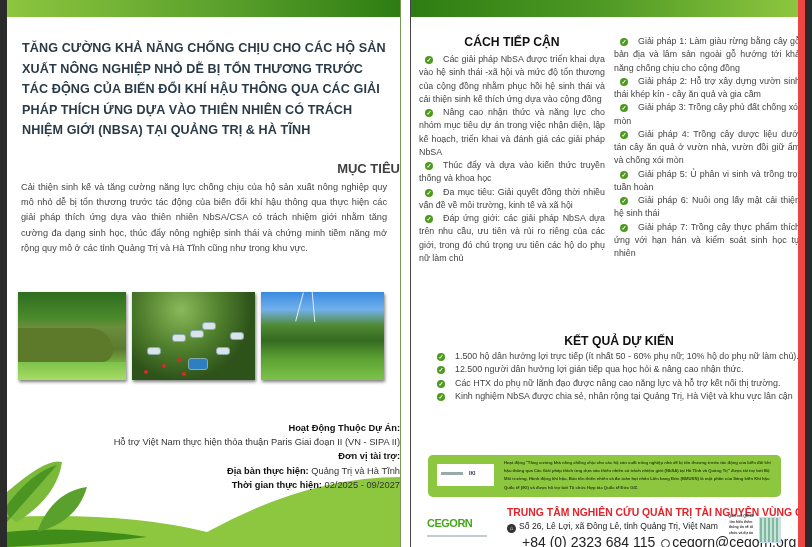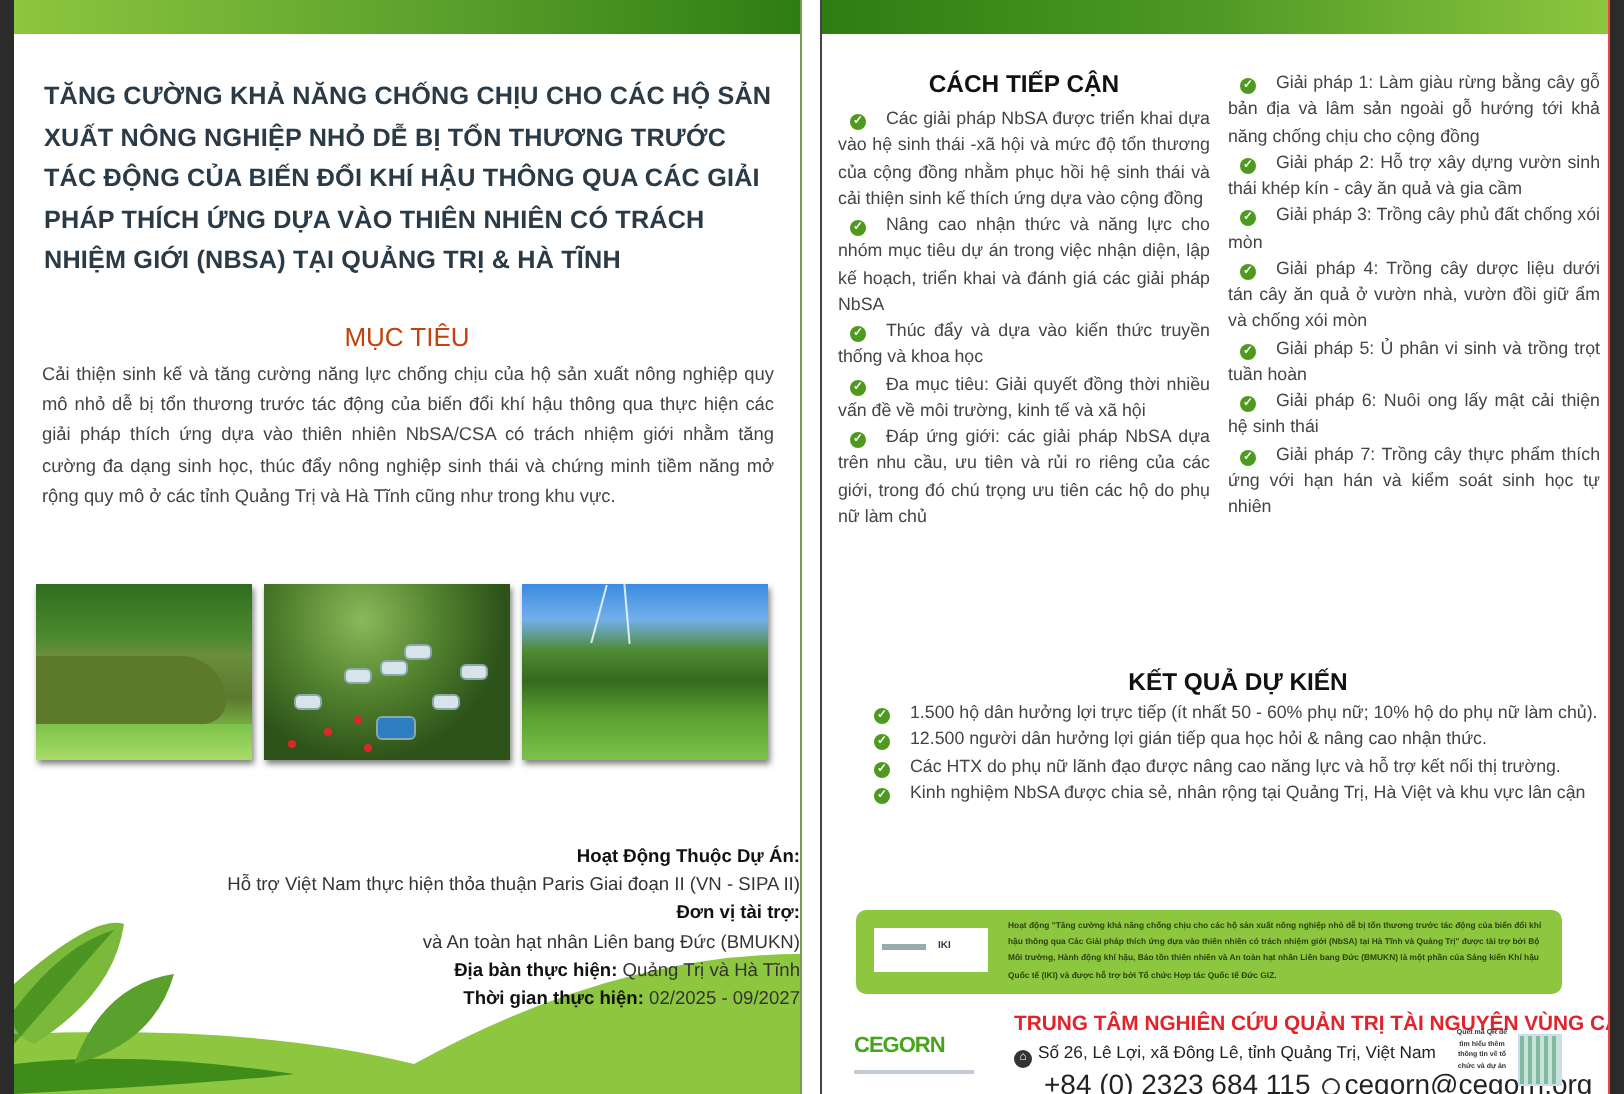--- a/index.html
+++ b/index.html
@@ -1,31 +1,31 @@
 <!DOCTYPE html>
 <html><head>
 <meta charset="utf-8">
 <style>
   * { box-sizing: border-box; margin: 0; padding: 0; }
   html, body { width: 812px; height: 547px; overflow: hidden; background: #2b2b2b; }
   body { position: relative; font-family: "Liberation Sans", sans-serif; color: #333; }
 
   .page { position: absolute; top: 0; height: 547px; background: #fff; overflow: hidden; }
   #page-left { left: 7px; width: 393px; padding-left: 36px; }
-  #page-right { left: 410px; width: 395px; border-left: 1px solid #444; border-right: 1px solid #ef4444; }
+  #page-right { left: 410px; width: 395px; border-left: 1px solid #444; border-right: 7px solid #ef4444; }
 
   .gutter { position: absolute; left: 400px; top: 0; width: 10px; height: 547px; background: #fff; border-left: 1px solid #7a9a55; }
 
   .top-bar { position: absolute; top: 0; left: 0; right: 0; height: 17px; }
   #page-left .top-bar { background: linear-gradient(90deg, #8dc63f 0%, #5aa02c 55%, #2e7d12 100%); }
   #page-right .top-bar { background: linear-gradient(90deg, #2e7d12 0%, #4f9a25 50%, #8dc63f 100%); }
 
   
   .main-title { position: absolute; top: 38px; left: 15px; width: 366px; font-weight: bold; font-size: 12.6px; line-height: 20.5px; color: #2a3b47; letter-spacing: 0.1px; }
-  .section-heading { font-weight: normal; color: #c2410c; text-align: center; font-size: 13px; }
+  .section-heading { font-weight: bold; color: #404040; text-align: right; font-size: 13px; }
   #muc-tieu-heading { position: absolute; top: 161px; left: 0; width: 393px; }
   .objective { position: absolute; top: 180px; left: 14px; width: 366px; font-size: 9.2px; line-height: 15.2px; color: #444; text-align: justify; }
 
   .photos { position: absolute; top: 292px; left: 11px; width: 370px; height: 88px; }
   .photo { position: absolute; top: 0; height: 88px; box-shadow: 1px 2px 3px rgba(0,0,0,0.5); overflow: hidden; }
   #photo-pond { left: 0; width: 108px; background: linear-gradient(180deg, #2f6d1f 0%, #4b8a2c 30%, #6a8e3c 40%, #5b7a2f 65%, #7ab545 82%, #9fd05a 100%); }
   #photo-beehives { left: 114px; width: 123px; background: radial-gradient(circle at 40% 20%, #8ab85a 0%, #4f7e2c 40%, #2d521a 70%), #3a6a22; }
   #photo-orchard { left: 243px; width: 123px; background: linear-gradient(180deg, #3b8be0 0%, #72b0ec 20%, #4f8a33 38%, #35691f 55%, #5aa032 75%, #7cc24a 100%); }
   .hive { position: absolute; width: 14px; height: 8px; background: #d9e3ea; border-radius: 3px; border: 1px solid #8aa; }
   .hive.blue { background: #2d7fc1; width: 20px; height: 12px; }
@@ -109,21 +109,20 @@
     <path d="M0 110 L0 95 Q60 88 140 100 Q110 104 0 110Z" fill="#3f8c1a"></path>
     <path d="M0 55 Q40 20 55 25 Q50 60 10 85 Q0 80 0 75Z" fill="#7ab93a"></path>
     <path d="M30 95 Q45 55 80 50 Q70 85 30 95Z" fill="#5aa02c"></path>
     <path d="M0 68 Q25 35 50 28 L0 85Z" fill="#2e7d12" opacity="0.6"></path>
   </svg>
 
   <div class="project-info">
     <div><b>Hoạt Động Thuộc Dự Án:</b></div>
     <div>Hỗ trợ Việt Nam thực hiện thỏa thuận Paris Giai đoạn II (VN - SIPA II)</div>
     <div><b>Đơn vị tài trợ:</b></div>
-    <div>và An toàn hạt nhân Liên bang Đức (BMUKN)</div>
     <div><b>Địa bàn thực hiện:</b><span> Quảng Trị và Hà Tĩnh</span></div>
     <div><b>Thời gian thực hiện:</b><span> 02/2025 - 09/2027</span></div>
   </div>
 </div>
 
 <div class="gutter"></div>
 
 <div class="page" id="page-right">
   <div class="top-bar"></div>
 

